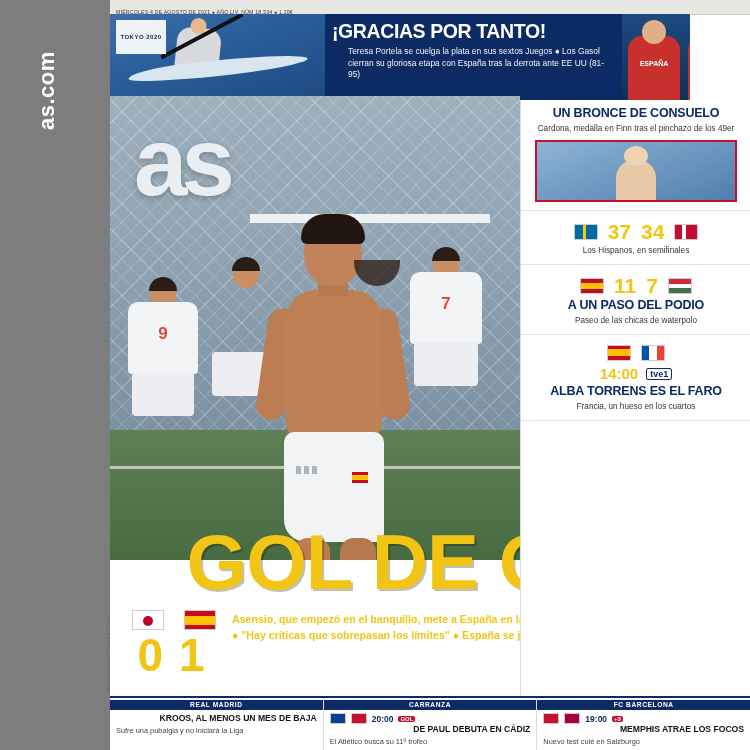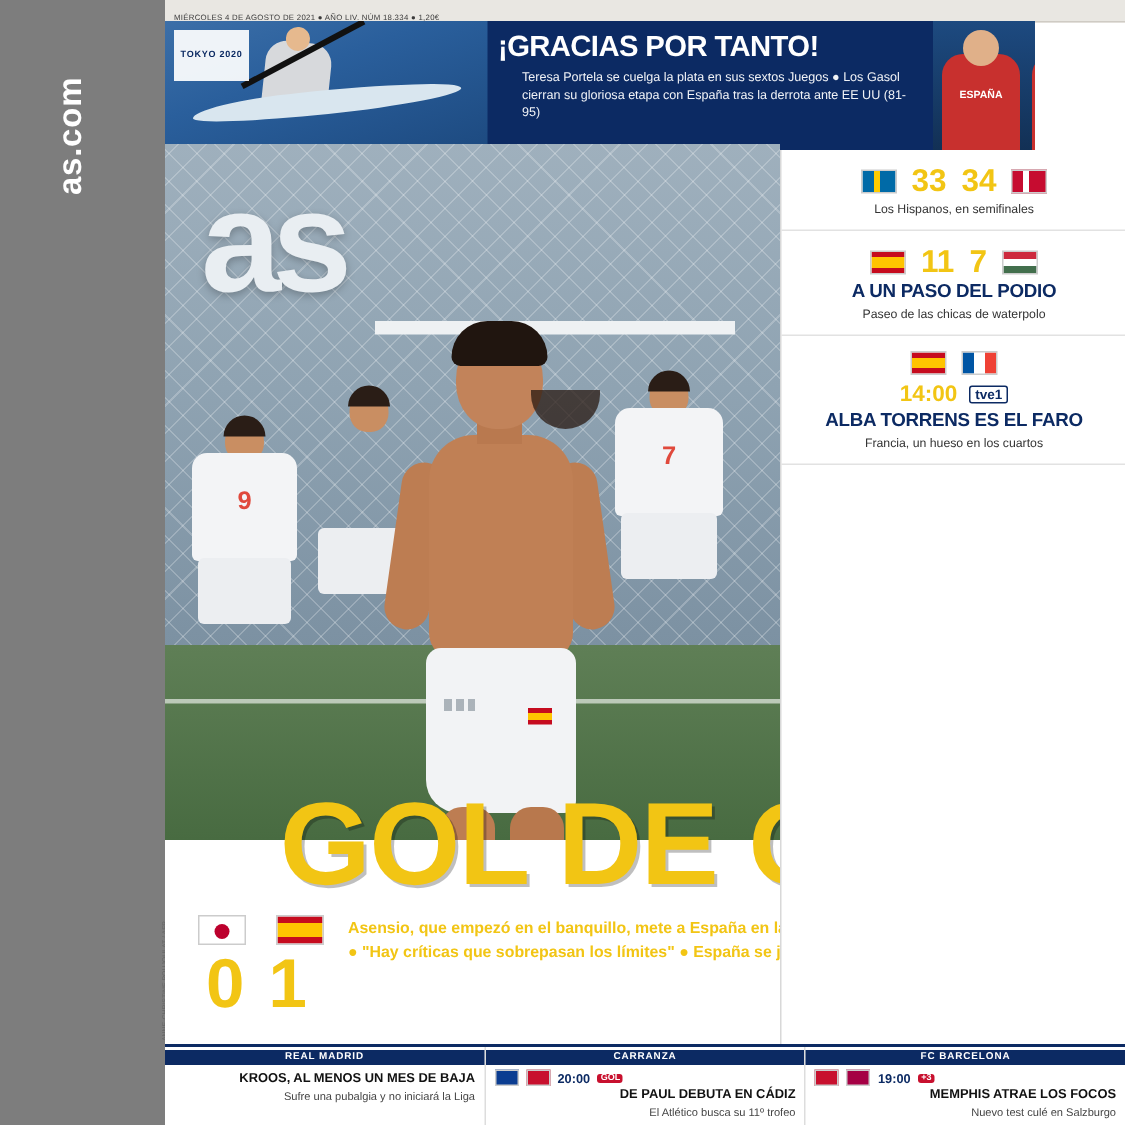--- a/index.html
+++ b/index.html
@@ -130,21 +130,21 @@
   .timeline{display:flex;align-items:center;justify-content:center;gap:8px;margin:4px 0 2px;}
   .time{font-size:15px;font-weight:bold;color:#f2c514;}
   .chan{font-size:9px;font-weight:bold;color:#0c2a63;border:1px solid #0c2a63;padding:0 3px;border-radius:2px;}
 
   
   .footer{position:absolute;left:110px;top:696px;width:640px;height:54px;background:#fff;border-top:2px solid #0c2a63;display:flex;}
   .fcol{flex:1;position:relative;padding:0 6px;border-right:1px solid #ddd;}
   .fcol:last-child{border-right:none;}
   .fhead{background:#0c2a63;color:#fff;font-size:6.6px;font-weight:bold;text-align:center;letter-spacing:.6px;line-height:10px;margin:2px -6px 3px;}
   .ftitle{font-size:8.6px;font-weight:bold;color:#111;text-align:right;line-height:10.5px;}
-  .fsub{font-size:7.4px;color:#444;text-align:right;line-height:10px;margin-top:2px;}
+  .fsub{font-size:7.4px;color:#444;text-align:left;line-height:10px;margin-top:2px;}
   .fmini{width:16px;height:11px;border:1px solid #ccc;box-sizing:border-box;}
   .m-blue{background:#0b3d91;} .m-red{background:#c8102e;} .m-gar{background:#a50044;}
   .fkick{font-size:8.5px;font-weight:bold;color:#0c2a63;}
   .fch{font-size:6px;font-weight:bold;color:#fff;background:#c8102e;padding:0 2px;border-radius:2px;}
   .fwrap{display:flex;align-items:center;gap:5px;}
   .credit{position:absolute;left:112px;bottom:56px;font-size:4.6px;color:#666;
     transform:rotate(-90deg);transform-origin:left bottom;white-space:nowrap;}
 </style>
 </head>
 <body>
@@ -239,25 +239,32 @@
       </div>
       <div class="score">
         <span>0</span><span class="sep"></span><span>1</span>
       </div>
     </div>
     <div class="lead">Asensio, que empezó en el banquillo, mete a España en la final olímpica con un gran tanto en el 115' ● "Hay críticas que sobrepasan los límites" ● España se jugará el título con Brasil</div>
   </div>
 
   <div class="rail">
 
+    <div class="rblock">
+      <h3>UN BRONCE DE CONSUELO</h3>
+      <p>Cardona, medalla en Finn tras el pinchazo de los 49er</p>
+      <div class="rphoto2">
+          <div class="p"></div>
+        </div>
+    </div>
 
     <div class="rblock">
       <div class="scoreline">
         <span class="sflag f-se"></span>
-        <span class="snum">33</span>
+        <span class="snum">37</span>
         <span class="snum">34</span>
         <span class="sflag f-dk"></span>
       </div>
       <p>Los Hispanos, en semifinales</p>
     </div>
 
     <div class="rblock">
       <div class="scoreline">
         <span class="sflag f-es"></span>
         <span class="snum">11</span>

